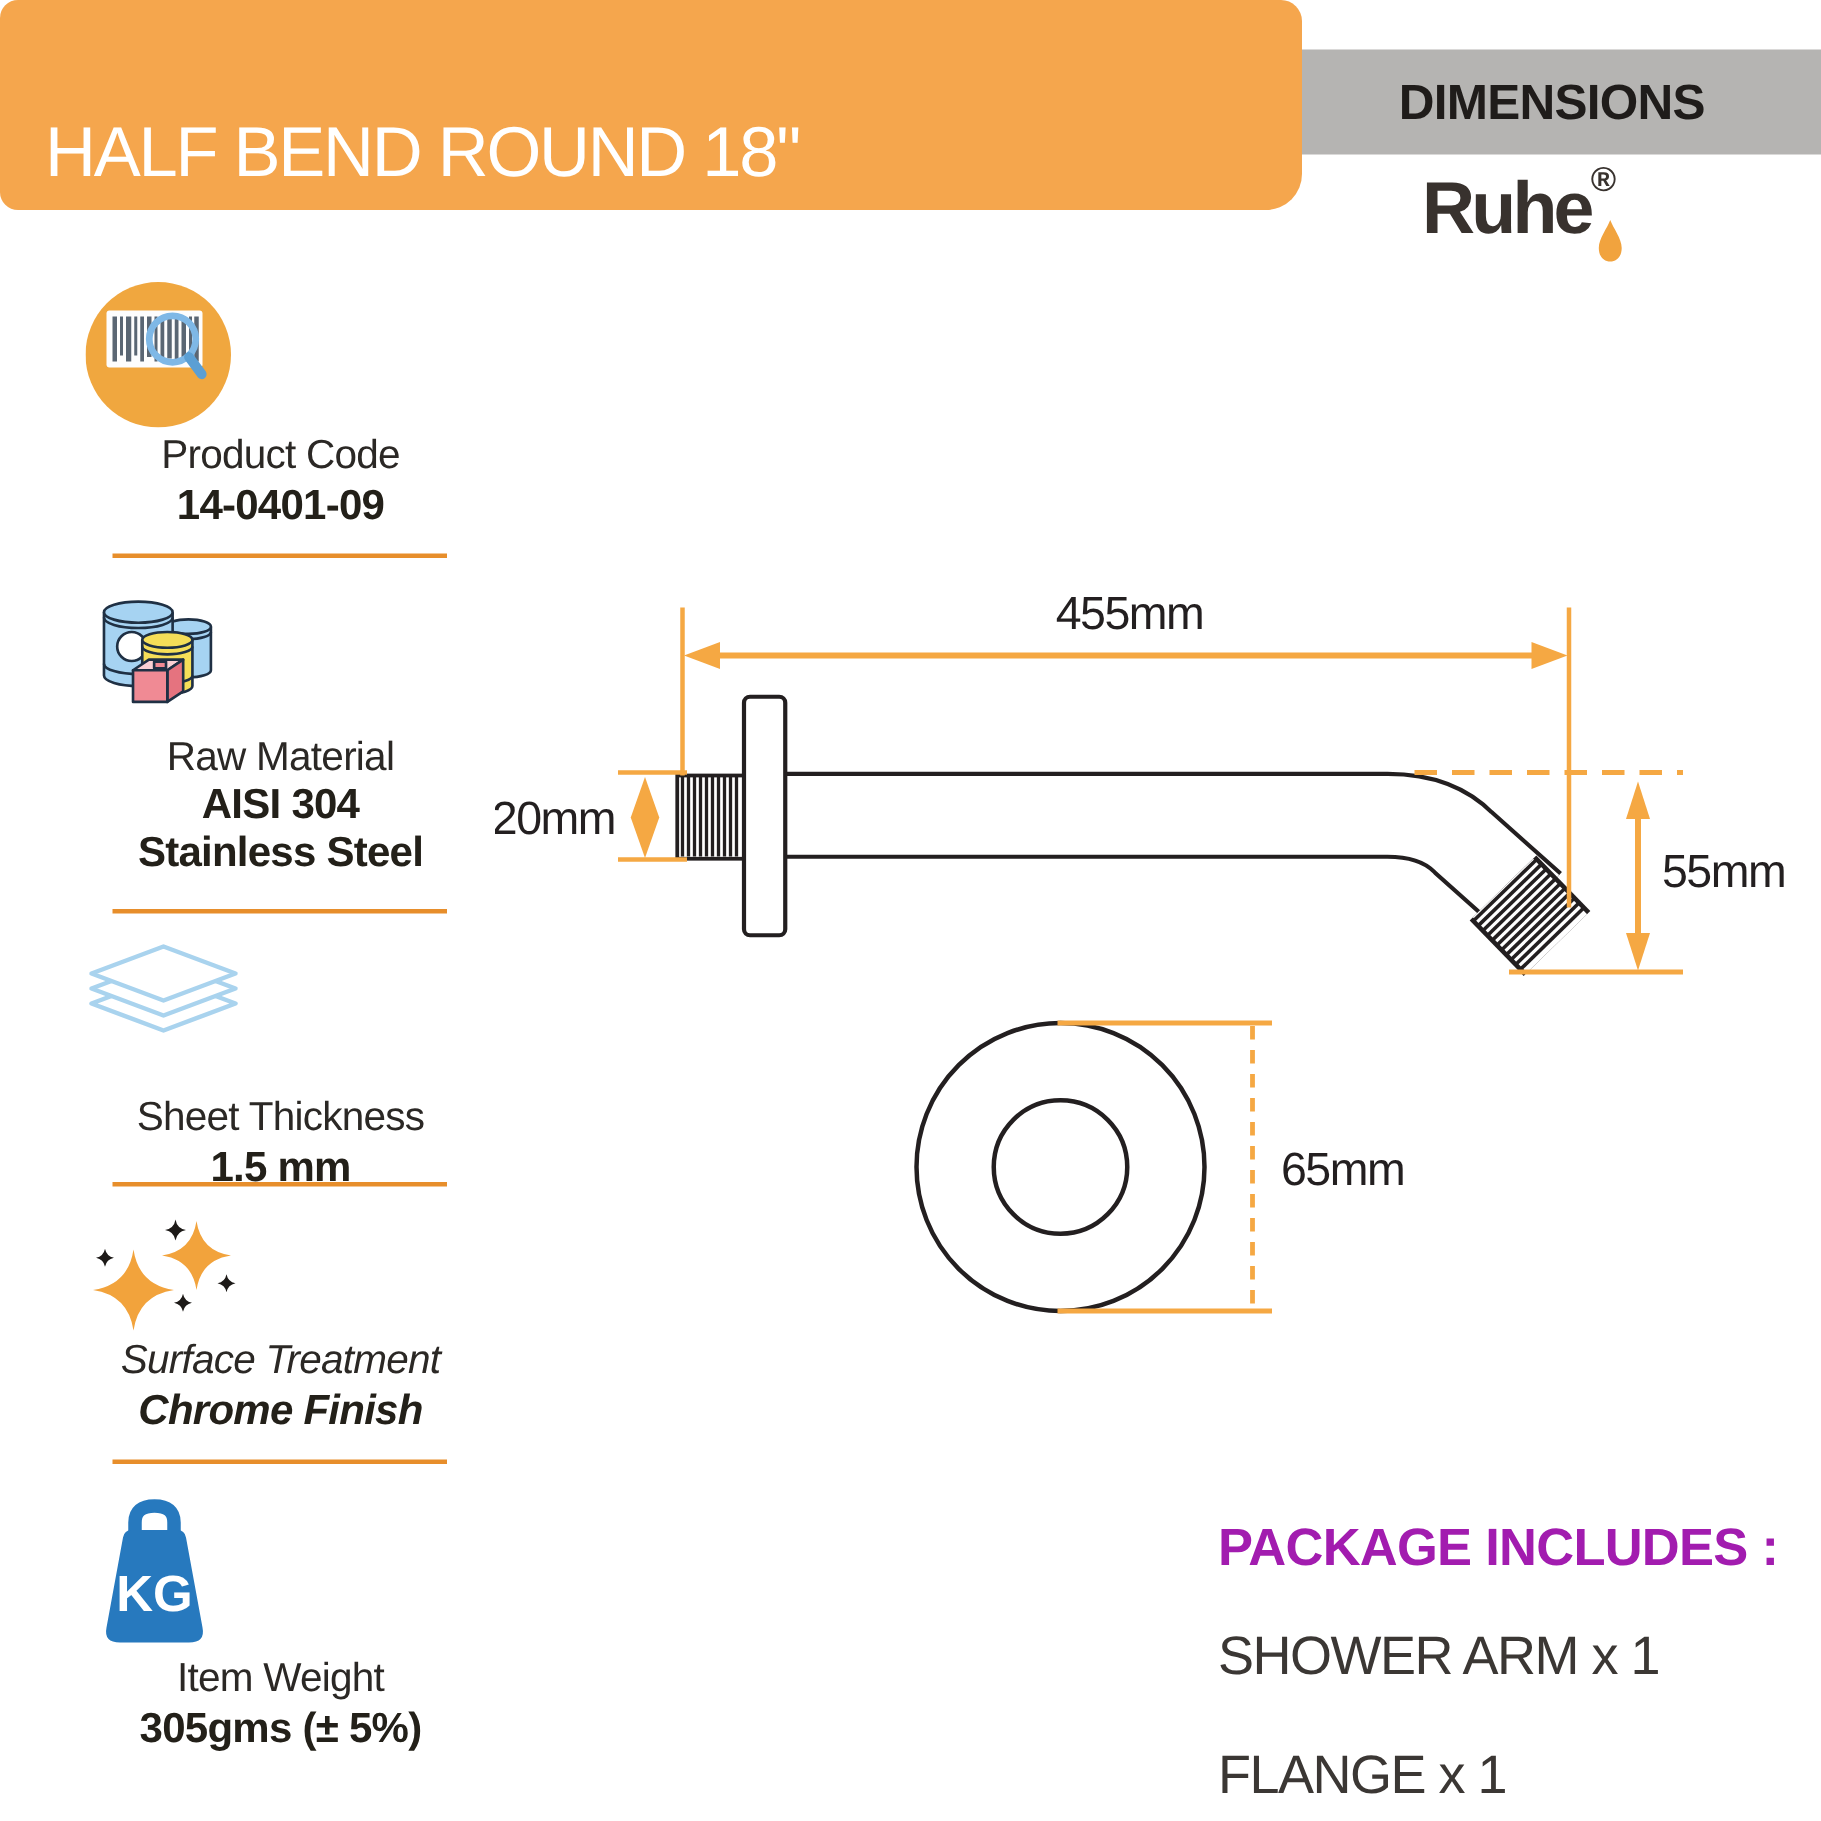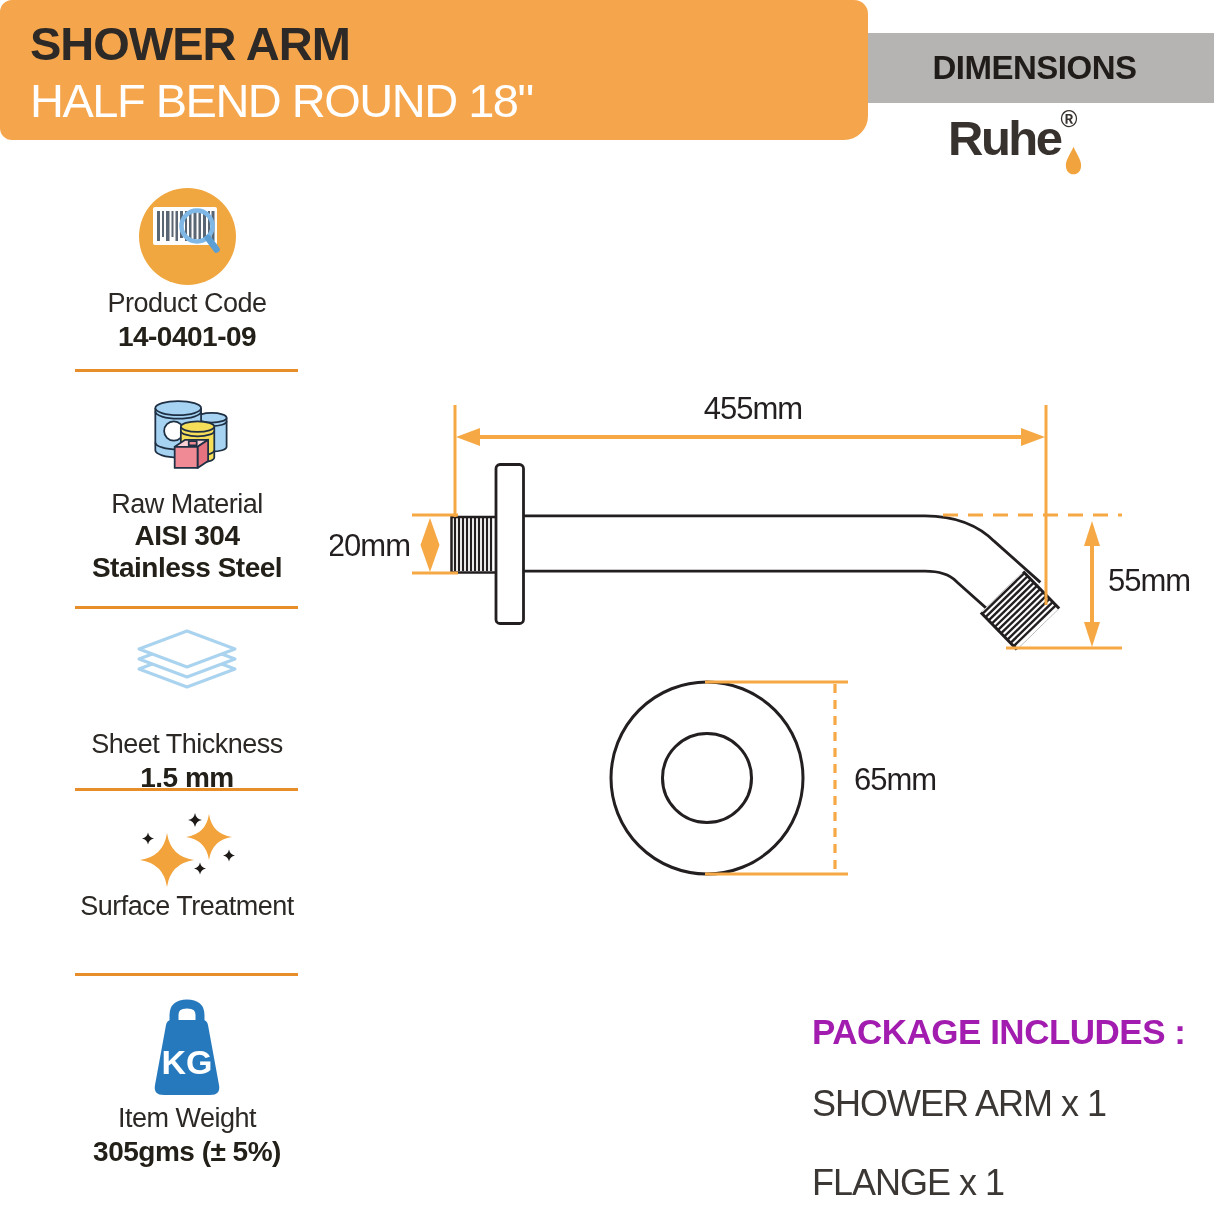--- a/index.html
+++ b/index.html
@@ -33,21 +33,21 @@
   }
   .logo .brand{
     font-size:49px;font-weight:800;letter-spacing:-2.5px;color:#38322e;
   }
   .logo .reg{
     font-size:23px;font-weight:700;color:#38322e;vertical-align:28px;letter-spacing:0;
   }
   .logo svg.droplet{position:absolute;left:115px;top:39px;}
   
   .side-item{position:absolute;left:57px;width:260px;text-align:center;}
-  .side-icon{display:flex;justify-content:center;}
+  .side-icon{display:flex;}
   .side-label{font-size:27px;font-weight:400;letter-spacing:-0.5px;color:#2b2825;}
   .side-value{font-size:28px;font-weight:700;letter-spacing:-0.5px;color:#232019;}
   .divider{position:absolute;left:75px;width:223px;height:3px;background:#e78e2b;}
   .lh33 div{line-height:33px;}
   .lh32 div{line-height:32px;}
   
   .drawing{position:absolute;left:330px;top:370px;z-index:0;}
   .dim-text{font-size:31px;letter-spacing:-1px;fill:#231f20;font-family:"Liberation Sans",sans-serif;}
   
   .package{position:absolute;left:812px;top:1012px;}
@@ -55,21 +55,20 @@
   .package .pk-item{font-size:36px;font-weight:400;letter-spacing:-1px;color:#3b3734;line-height:55px;margin-top:24px;}
 </style>
 </head>
 <body>
 
 <div class="gray-band">
   <span class="dim-label">DIMENSIONS</span>
 </div>
 
 <div class="banner">
-  <div class="title">SHOWER ARM</div>
   <div class="subtitle">HALF BEND ROUND 18"</div>
 </div>
 
 <div class="logo">
   <span class="brand">Ruhe</span><span class="reg">®</span>
   <svg class="droplet" width="21" height="31" viewBox="0 0 22 32">
     <path d="M11,1.5 C13,7 19,14.5 19,21 C19,27 15.5,30.5 11,30.5 C6.5,30.5 3,27 3,21 C3,14.5 9,7 11,1.5 Z" fill="#f1a33e"></path>
   </svg>
 </div>
 
@@ -149,22 +148,23 @@
 <div class="side-item side-icon" style="top:810px;">
   <svg width="104" height="80" viewBox="0 0 104 80">
     <path d="M32,23 Q35.5,46.5 59,50 Q35.5,53.5 32,77 Q28.5,53.5 5,50 Q28.5,46.5 32,23 Z" fill="#f2a33c"></path>
     <path d="M74,4 Q77,24 97,27 Q77,30 74,50 Q71,30 51,27 Q71,24 74,4 Z" fill="#f2a33c"></path>
     <path d="M60,3 Q61,9 67,10 Q61,11 60,17 Q59,11 53,10 Q59,9 60,3 Z" fill="#1d1a18"></path>
     <path d="M13,22.5 Q14,27.5 19,28.5 Q14,29.5 13,34.5 Q12,29.5 7,28.5 Q12,27.5 13,22.5 Z" fill="#1d1a18"></path>
     <path d="M94,39.5 Q95,44.5 100,45.5 Q95,46.5 94,51.5 Q93,46.5 88,45.5 Q93,44.5 94,39.5 Z" fill="#1d1a18"></path>
     <path d="M65,52.5 Q66,57.5 71,58.5 Q66,59.5 65,64.5 Q64,59.5 59,58.5 Q64,57.5 65,52.5 Z" fill="#1d1a18"></path>
   </svg>
 </div>
-<div class="side-item lh33" style="top:890px;">
+<div class="side-item lh33" style="top:890px;font-style:italic;">
   <div class="side-label">Surface Treatment</div>
+  <div class="side-value">Chrome Finish</div>
 </div>
 <div class="divider" style="top:973px;"></div>
 
 <div class="side-item side-icon" style="top:996px;">
   <svg width="92" height="104" viewBox="0 0 92 104">
     <path d="M33,34 L33,19 Q33,8 46,8 Q59,8 59,19 L59,34" fill="none" stroke="#2779be" stroke-width="9"></path>
     <path d="M30.5,24 Q26,24 25,29 L14,89 Q12,99 23,99 L69,99 Q80,99 78,89 L67,29 Q66,24 61.5,24 Z" fill="#2779be"></path>
     <text x="46" y="78" text-anchor="middle" font-size="34" font-weight="bold" fill="#ffffff" font-family="Liberation Sans, sans-serif">KG</text>
   </svg>
 </div>

